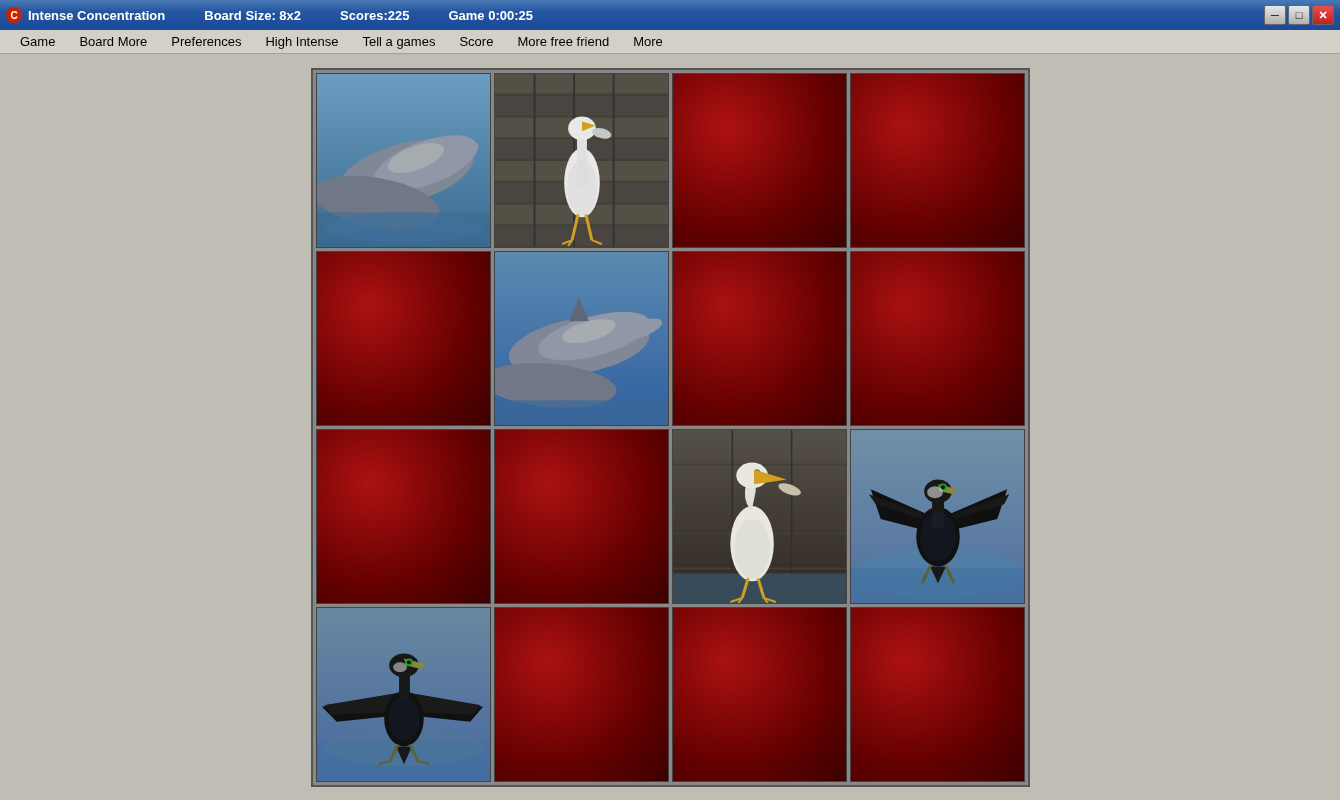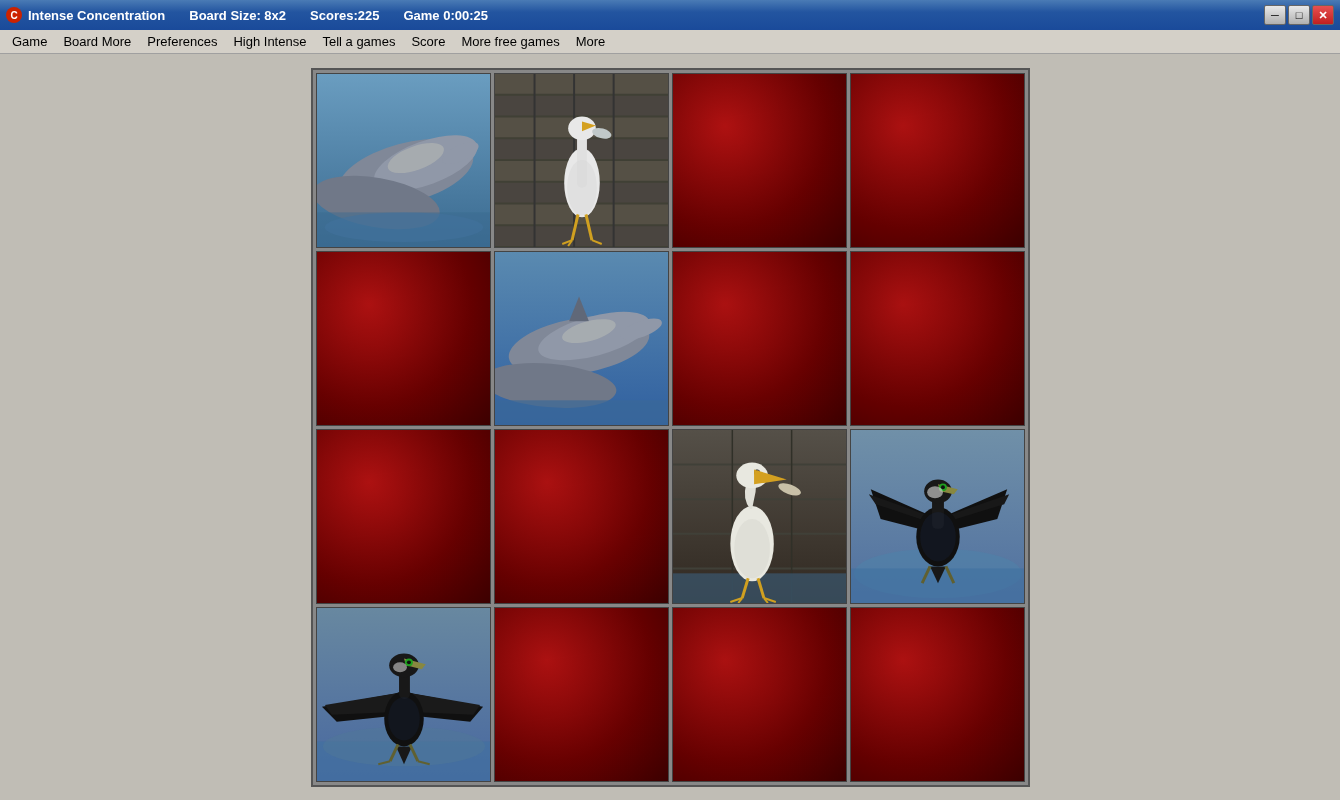--- a/index.html
+++ b/index.html
@@ -32,21 +32,21 @@
       align-items: center;
       justify-content: center;
       font-size: 10px;
       color: white;
       font-weight: bold;
       flex-shrink: 0;
     }
     #title-bar .title-text {
       flex: 1;
       display: flex;
-      gap: 24px;
+      gap: 39px;
     }
     #title-bar .window-controls {
       display: flex;
       gap: 2px;
     }
     .win-btn {
       width: 22px;
       height: 20px;
       background: linear-gradient(to bottom, #e8e8e8, #b0b0b0);
       border: 1px solid #666;
@@ -70,20 +70,21 @@
       padding: 0 4px;
       border-bottom: 1px solid #a0a0a0;
     }
     .menu-item {
       padding: 2px 8px;
       cursor: pointer;
       height: 100%;
       display: flex;
       align-items: center;
       color: #000;
+      margin-left: 8px;
     }
     #game-area {
       background: #c0bdb5;
       width: 100%;
       height: calc(800px - 30px - 24px);
       display: flex;
       align-items: center;
       justify-content: center;
     }
     #board {
@@ -155,21 +156,21 @@
   </div>
 </div>
 
 <div id="menu-bar">
   <div class="menu-item">Game</div>
   <div class="menu-item">Board More</div>
   <div class="menu-item">Preferences</div>
   <div class="menu-item">High Intense</div>
   <div class="menu-item">Tell a games</div>
   <div class="menu-item">Score</div>
-  <div class="menu-item">More free games</div>
+  <div class="menu-item">More free friend</div>
   <div class="menu-item">More</div>
 </div>
 
 <div id="game-area">
   <div id="board">
 
     <div class="card">
       <svg viewBox="0 0 175 175" xmlns="http://www.w3.org/2000/svg">
         <rect width="175" height="175" fill="#5a8ab0"></rect>
         <rect width="175" height="175" fill="url(#waterGrad)"></rect>

